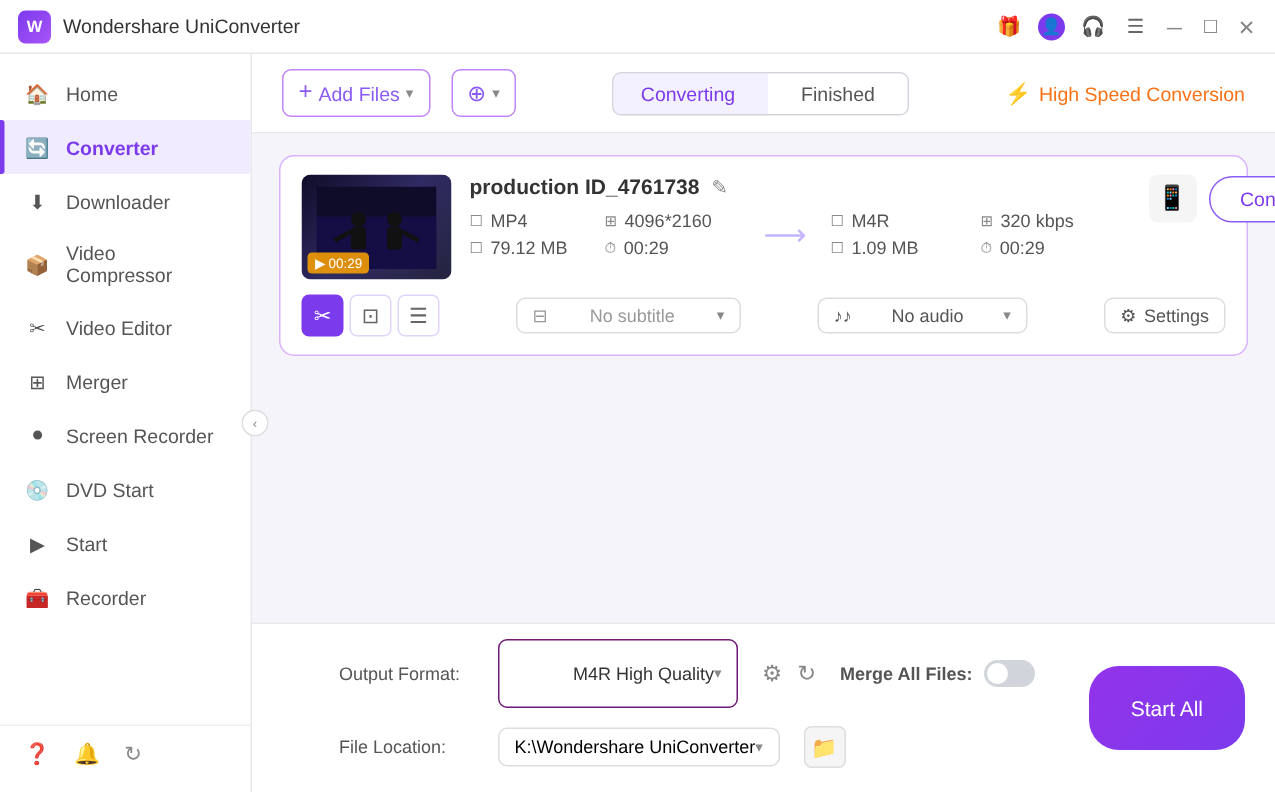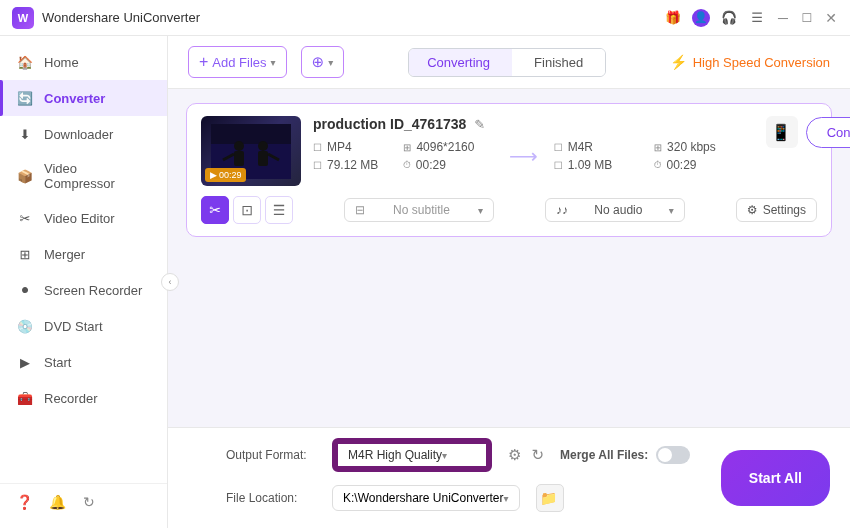--- a/index.html
+++ b/index.html
@@ -77,31 +77,31 @@
     .tool-btn.active { background: #7c3aed; color: white; border-color: #7c3aed; }
 
     .subtitle-select { display: flex; align-items: center; gap: 6px; border: 1px solid #ddd; border-radius: 6px; padding: 4px 10px; font-size: 12px; color: #999; background: white; cursor: pointer; min-width: 150px; justify-content: space-between; }
     .audio-select { display: flex; align-items: center; gap: 6px; border: 1px solid #ddd; border-radius: 6px; padding: 4px 10px; font-size: 12px; color: #555; background: white; cursor: pointer; min-width: 140px; justify-content: space-between; }
     .settings-btn { display: flex; align-items: center; gap: 5px; font-size: 12px; color: #555; cursor: pointer; padding: 4px 10px; border: 1px solid #ddd; border-radius: 6px; background: white; }
 
     
     .bottombar { background: #fff; border-top: 1px solid #e8e8e8; padding: 10px 20px; flex-shrink: 0; }
     .bottombar-row { display: flex; align-items: center; gap: 16px; margin-bottom: 6px; margin-left: 38px; }
     .bottombar-label { font-size: 12px; color: #555; min-width: 90px; }
-    .format-select { display: flex; align-items: center; border: 6px solid #701a75; border-radius: 6px; padding: 4px 10px; font-size: 12px; background: white; cursor: pointer; min-width: 160px; justify-content: flex-start; }
+    .format-select { display: flex; align-items: center; border: 1px solid #701a75; border-radius: 6px; padding: 15px 10px; font-size: 12px; background: white; cursor: pointer; min-width: 160px; justify-content: flex-end; }
     .format-select-val { color: #333; }
     .icon-row { display: flex; align-items: center; gap: 10px; }
     .bottom-icon { font-size: 15px; color: #888; cursor: pointer; }
     .merge-row { display: flex; align-items: center; gap: 8px; font-size: 12px; color: #555; margin-left: auto; font-weight: bold; }
     .toggle { width: 34px; height: 18px; background: #d1d5db; border-radius: 9px; position: relative; cursor: pointer; }
     .toggle-knob { width: 14px; height: 14px; background: white; border-radius: 50%; position: absolute; top: 2px; left: 2px; transition: left 0.2s; }
     .location-select { display: flex; align-items: center; border: 1px solid #ddd; border-radius: 6px; padding: 5px 10px; font-size: 12px; background: white; cursor: pointer; min-width: 180px; justify-content: space-between; }
     .folder-icon-btn { width: 28px; height: 28px; background: #f5f5f5; border-radius: 5px; display: flex; align-items: center; justify-content: center; cursor: pointer; font-size: 14px; color: #888; border: 1px solid #ddd; }
 
-    .start-all-btn { background: linear-gradient(135deg, #9333ea, #7c3aed); color: white; border: none; border-radius: 20px; padding: 20px 28px; font-size: 14px; font-weight: 700; cursor: pointer; margin-left: auto; }
+    .start-all-btn { background: linear-gradient(135deg, #9333ea, #7c3aed); color: white; border: none; border-radius: 20px; padding: 20px 28px; font-size: 14px; font-weight: 400; cursor: pointer; margin-left: auto; }
     .chevron-down { font-size: 10px; color: #888; }
   </style>
 </head>
 <body>
 
 <div class="titlebar">
   <div class="titlebar-left">
     <div class="app-logo">W</div>
     <span class="titlebar-title">Wondershare UniConverter</span>
   </div>

